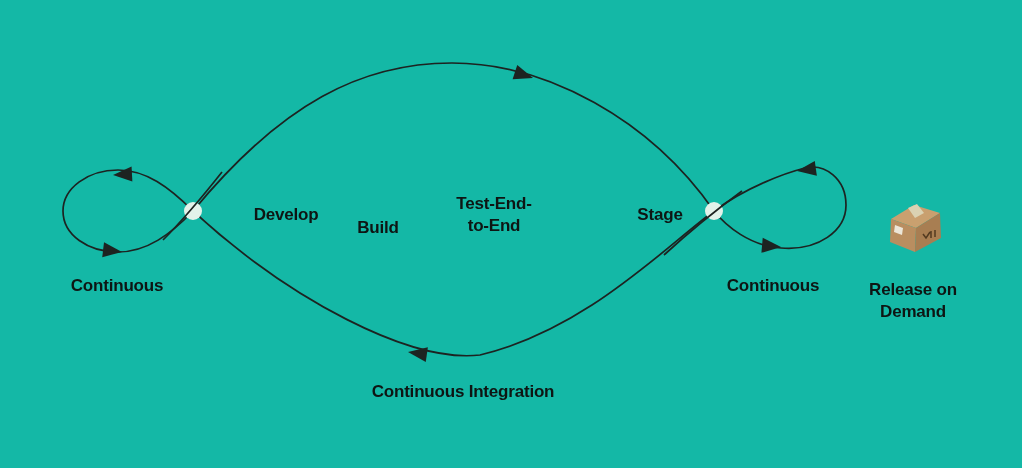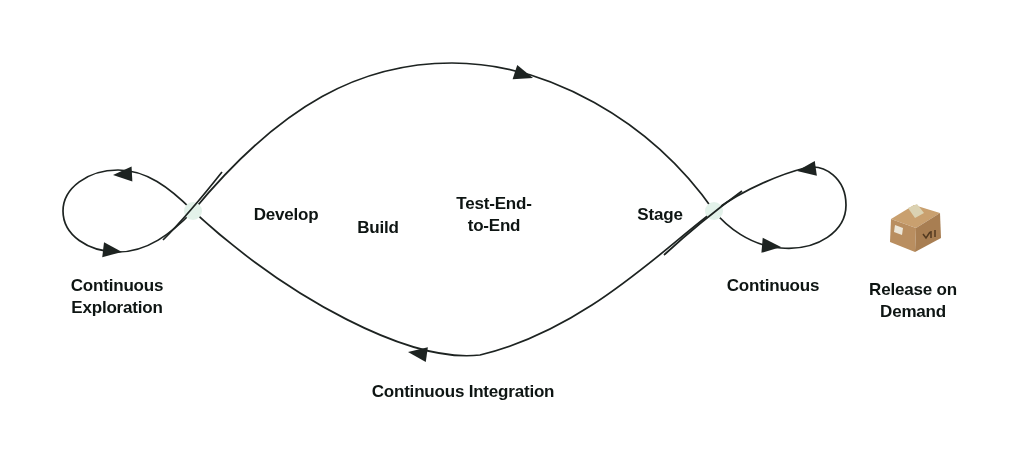--- a/index.html
+++ b/index.html
@@ -4,21 +4,21 @@
 <style>
   html,body{margin:0;padding:0;}
   body{
     background:#e3f2ea;
     font-family:"Liberation Sans","DejaVu Sans",sans-serif;
   }
   #canvas{
     position:relative;
     width:1022px;
     height:468px;
-    background:#ffffff;
+    background:#14b8a6;
     overflow:hidden;
   }
   #curve-layer{
     position:absolute;
     left:0;top:0;
   }
   .lbl{
     position:absolute;
     transform:translateX(-50%);
     text-align:center;
@@ -81,21 +81,20 @@
 
   <div class="lbl" style="left:494px;top:193px">
     <span>Test-End-</span>
     <span>to-End</span>
   </div>
 
   <div class="lbl" style="left:660px;top:204px">Stage</div>
 
   <div class="lbl" style="left:117px;top:275px">
     <span>Continuous</span>
-    <span>Exploration</span>
   </div>
 
   <div class="lbl" style="left:773px;top:275px">
     <span>Continuous</span>
   </div>
 
   <div class="lbl" style="left:463px;top:381px">Continuous Integration</div>
 
   <div class="lbl" style="left:913px;top:279px">
     <span>Release on</span>

